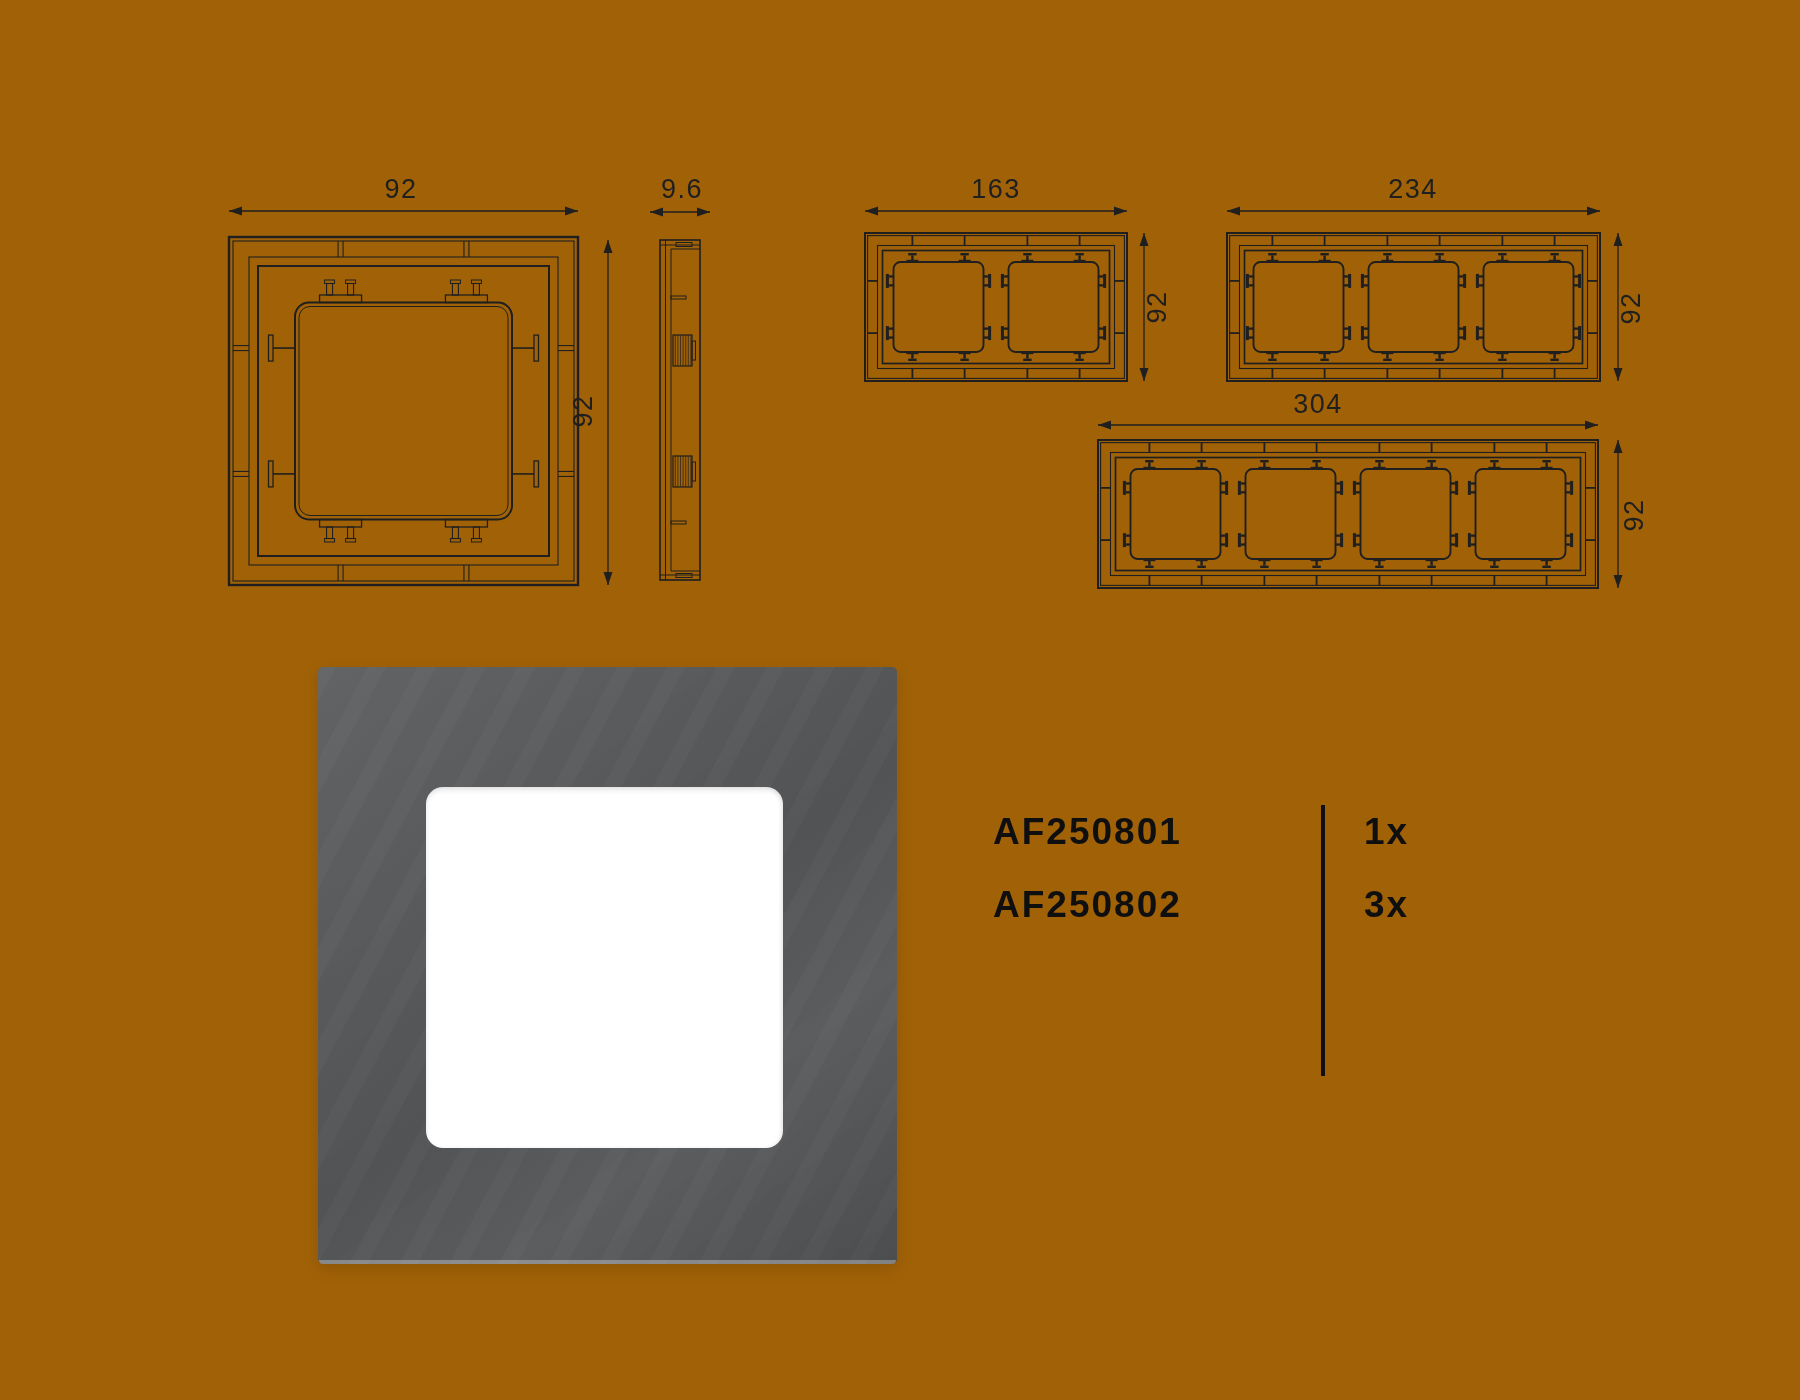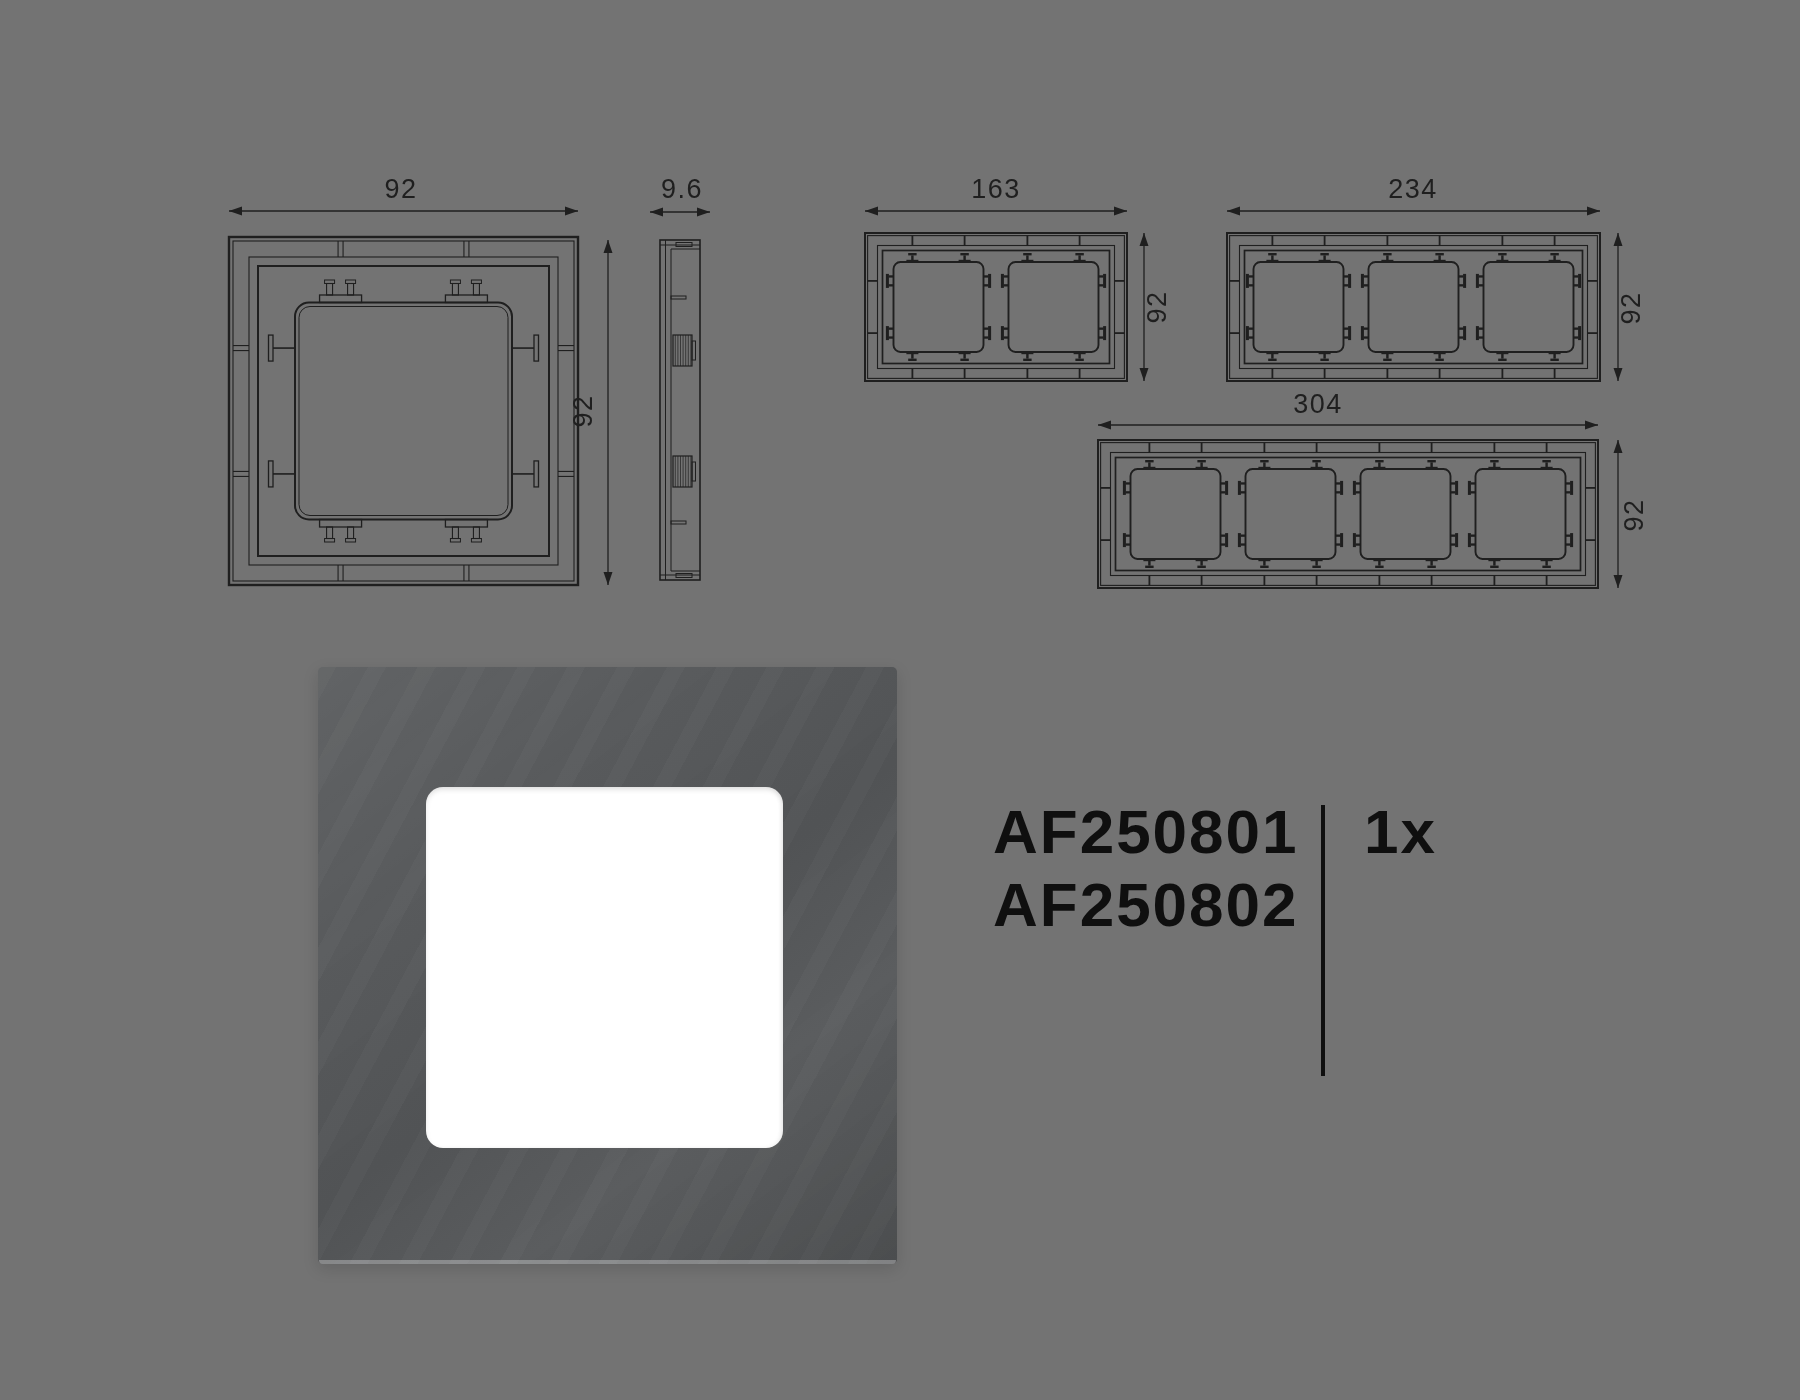--- a/index.html
+++ b/index.html
@@ -1,35 +1,35 @@
 <!DOCTYPE html>
 <html><head>
 <meta charset="utf-8">
 <style>
   html,body{margin:0;padding:0;background:#ffffff;}
-  .stage{position:relative;width:1800px;height:1400px;background:#737373;overflow:hidden;
+  .stage{position:relative;width:1800px;height:1400px;background:#a16207;overflow:hidden;
          font-family:"Liberation Sans",sans-serif;}
   svg.tech{position:absolute;left:0;top:0;}
   .dim{font-family:"Liberation Sans",sans-serif;font-size:27px;letter-spacing:1.5px;fill:#1f1f1f;}
   
   .photo{position:absolute;left:318px;top:667px;width:579px;height:597px;border-radius:5px;
          background-color:#56585a;box-shadow:0 5px 16px rgba(0,0,0,.13);}
   .photo::before{content:"";position:absolute;inset:0;border-radius:5px;
          background:
            linear-gradient(142deg,rgba(255,255,255,.07) 0%,rgba(255,255,255,.02) 28%,rgba(0,0,0,.05) 52%,rgba(255,255,255,.03) 72%,rgba(0,0,0,.12) 100%),
            repeating-linear-gradient(118deg,rgba(255,255,255,.025) 0 16px,rgba(0,0,0,0) 16px 44px);}
   .photo::after{content:"";position:absolute;left:1px;right:1px;bottom:0;height:4px;
          background:rgba(255,255,255,.30);border-radius:0 0 5px 5px;}
   .photo-hole{position:absolute;left:108px;top:120px;width:357px;height:361px;
          background-color:#ffffff;border-radius:17px;z-index:2;
          box-shadow:inset 0 3px 5px rgba(0,0,0,.10),inset -2px 0 4px rgba(0,0,0,.05);}
   
   .partlist{position:absolute;left:993px;top:795px;display:grid;
             grid-template-columns:330px 150px;grid-auto-rows:73px;
-            color:#0f0f0f;font-weight:600;font-size:62px;letter-spacing:2px;}
+            color:#0f0f0f;font-weight:600;font-size:37px;letter-spacing:2px;}
   .sku{display:flex;align-items:center;white-space:nowrap;}
   .qty{display:flex;align-items:center;padding-left:41px;white-space:nowrap;}
   .divider{position:absolute;left:328px;top:10px;width:4px;height:271px;background:#0f0f0f;}
 </style>
 </head>
 <body>
 
 <div class="stage">
 
   <svg class="tech" width="1800" height="700" viewBox="0 0 1800 700">
@@ -449,16 +449,17 @@
   </svg>
 
   <div class="photo" style="background-color: rgb(86, 88, 90);">
     <div class="photo-hole" style="background-color: rgb(255, 255, 255);"></div>
   </div>
 
   <div class="partlist" style="position:absolute;">
     <div class="sku">AF250801</div>
     <div class="qty">1x</div>
     <div class="sku">AF250802</div>
+    <div class="qty">3x</div>
     <div class="divider"></div>
   </div>
 
 </div>
 
 </body></html>

